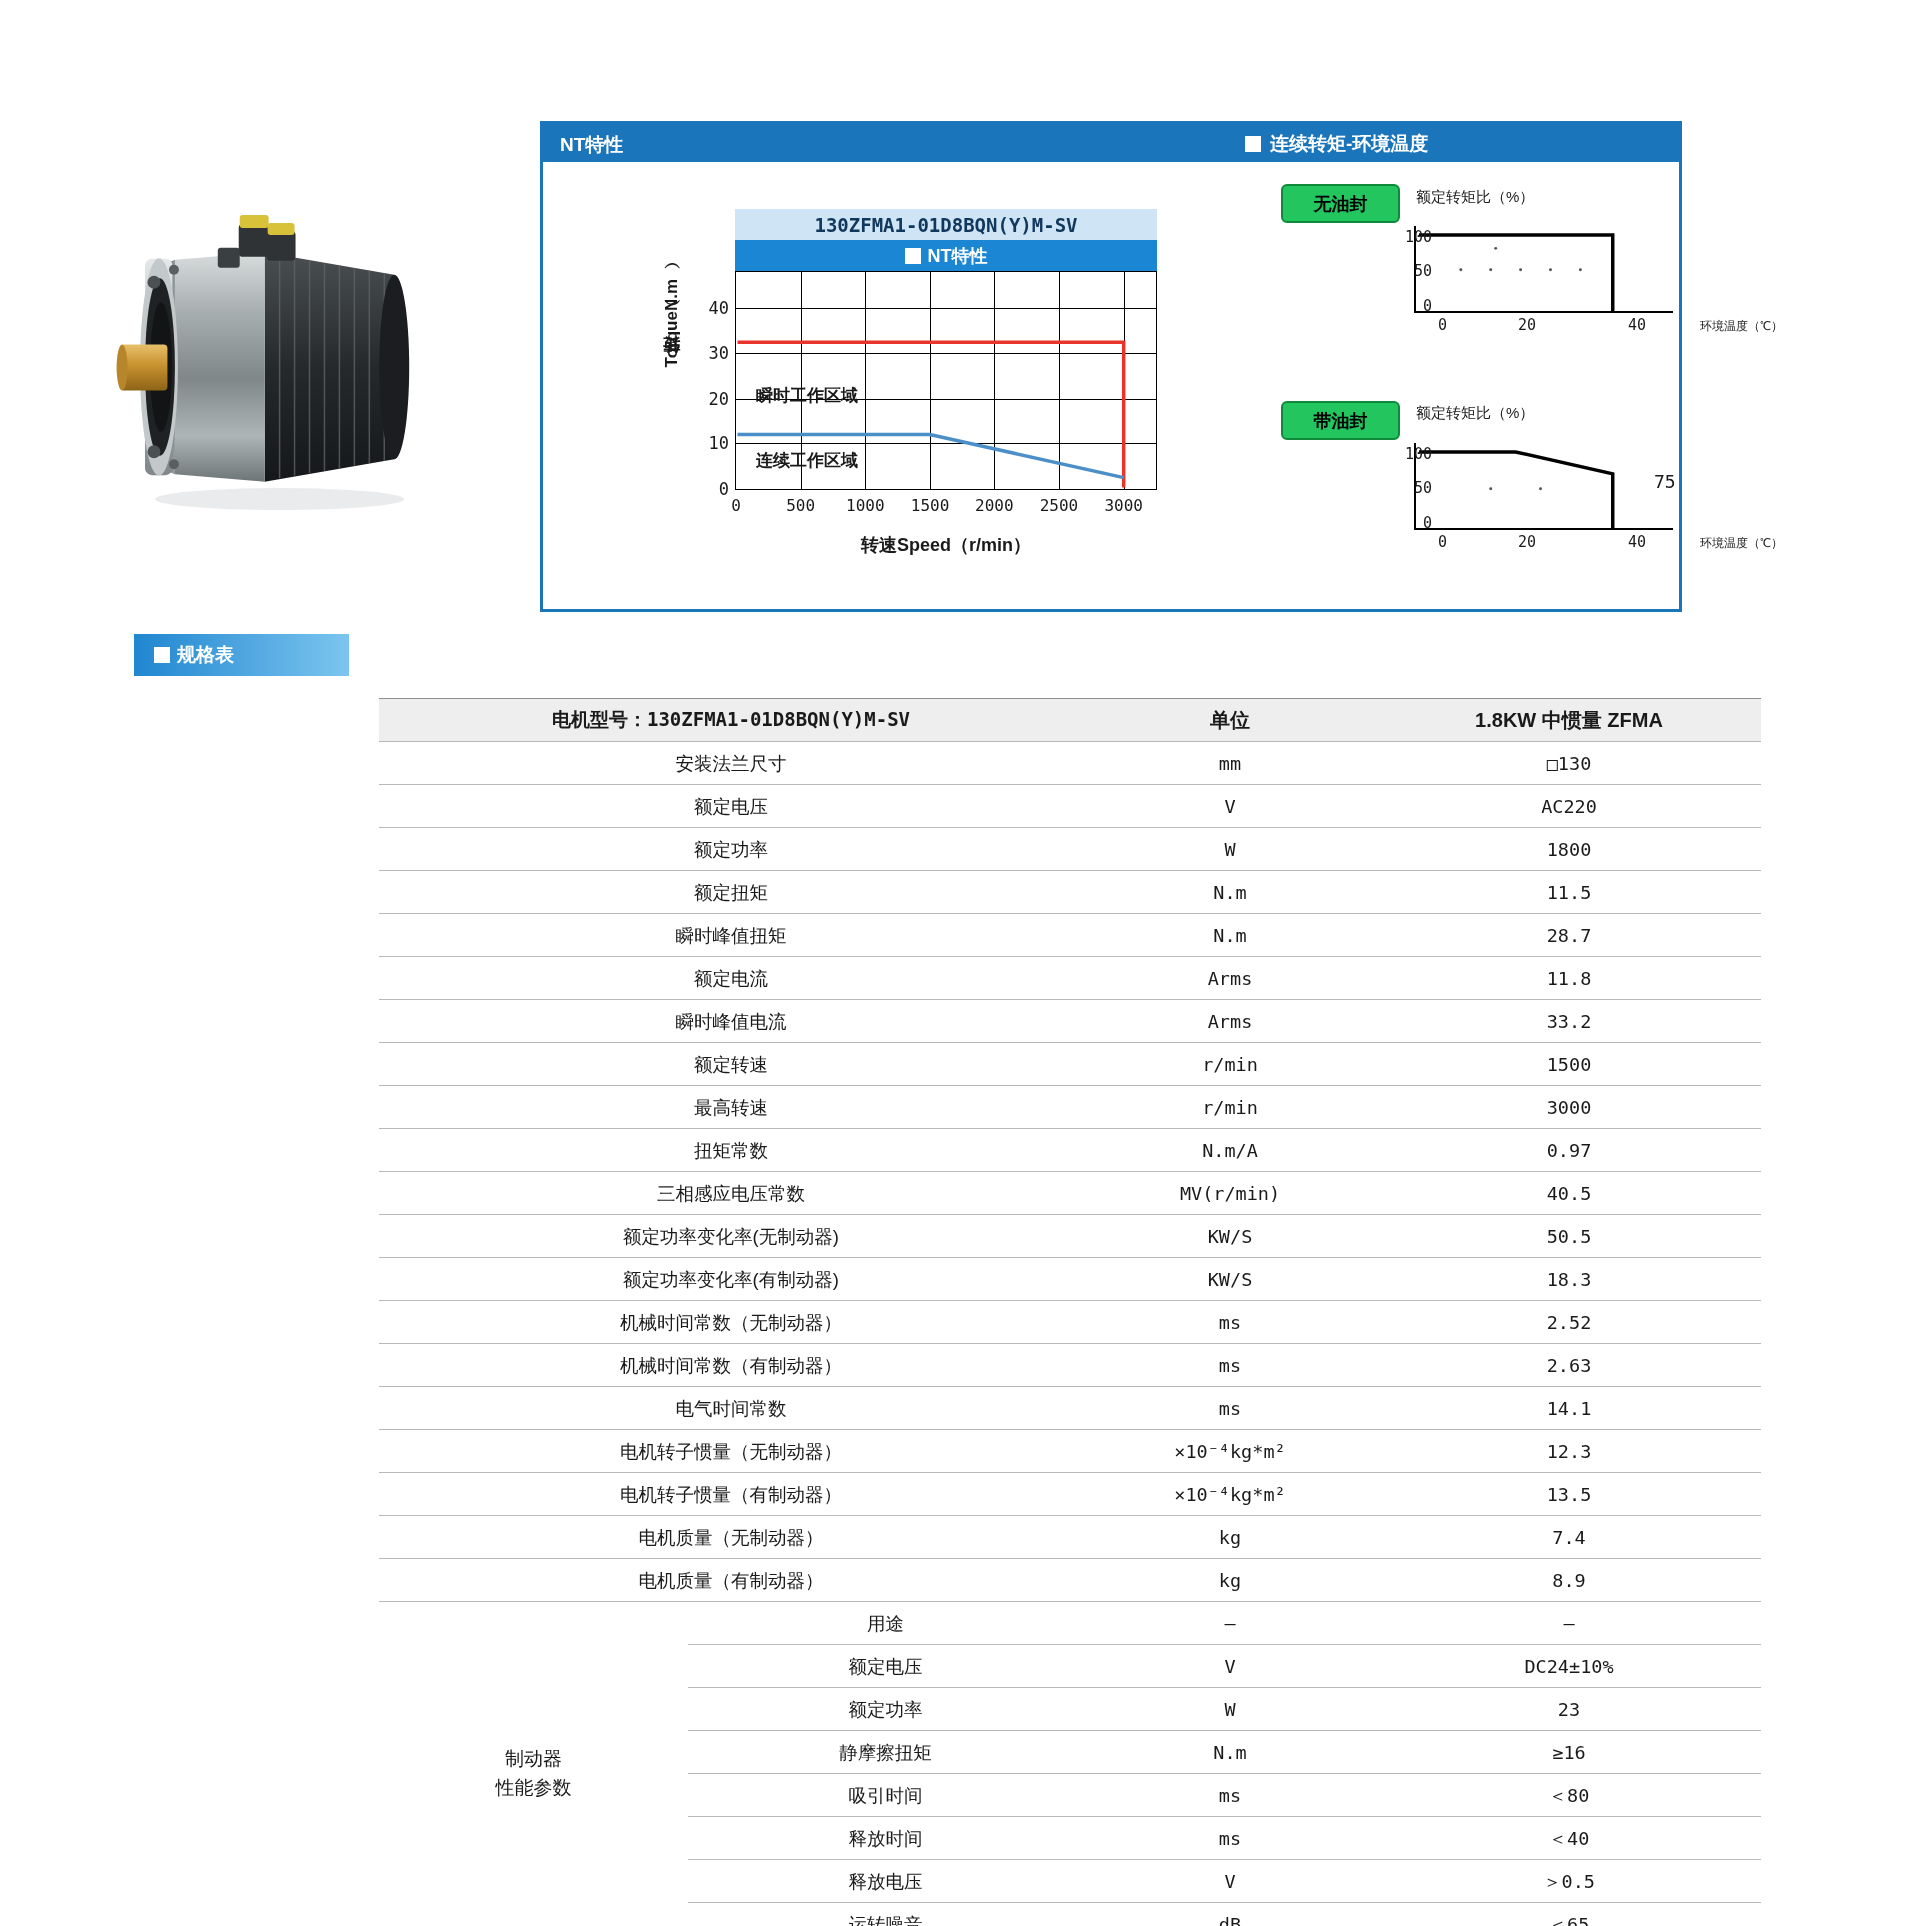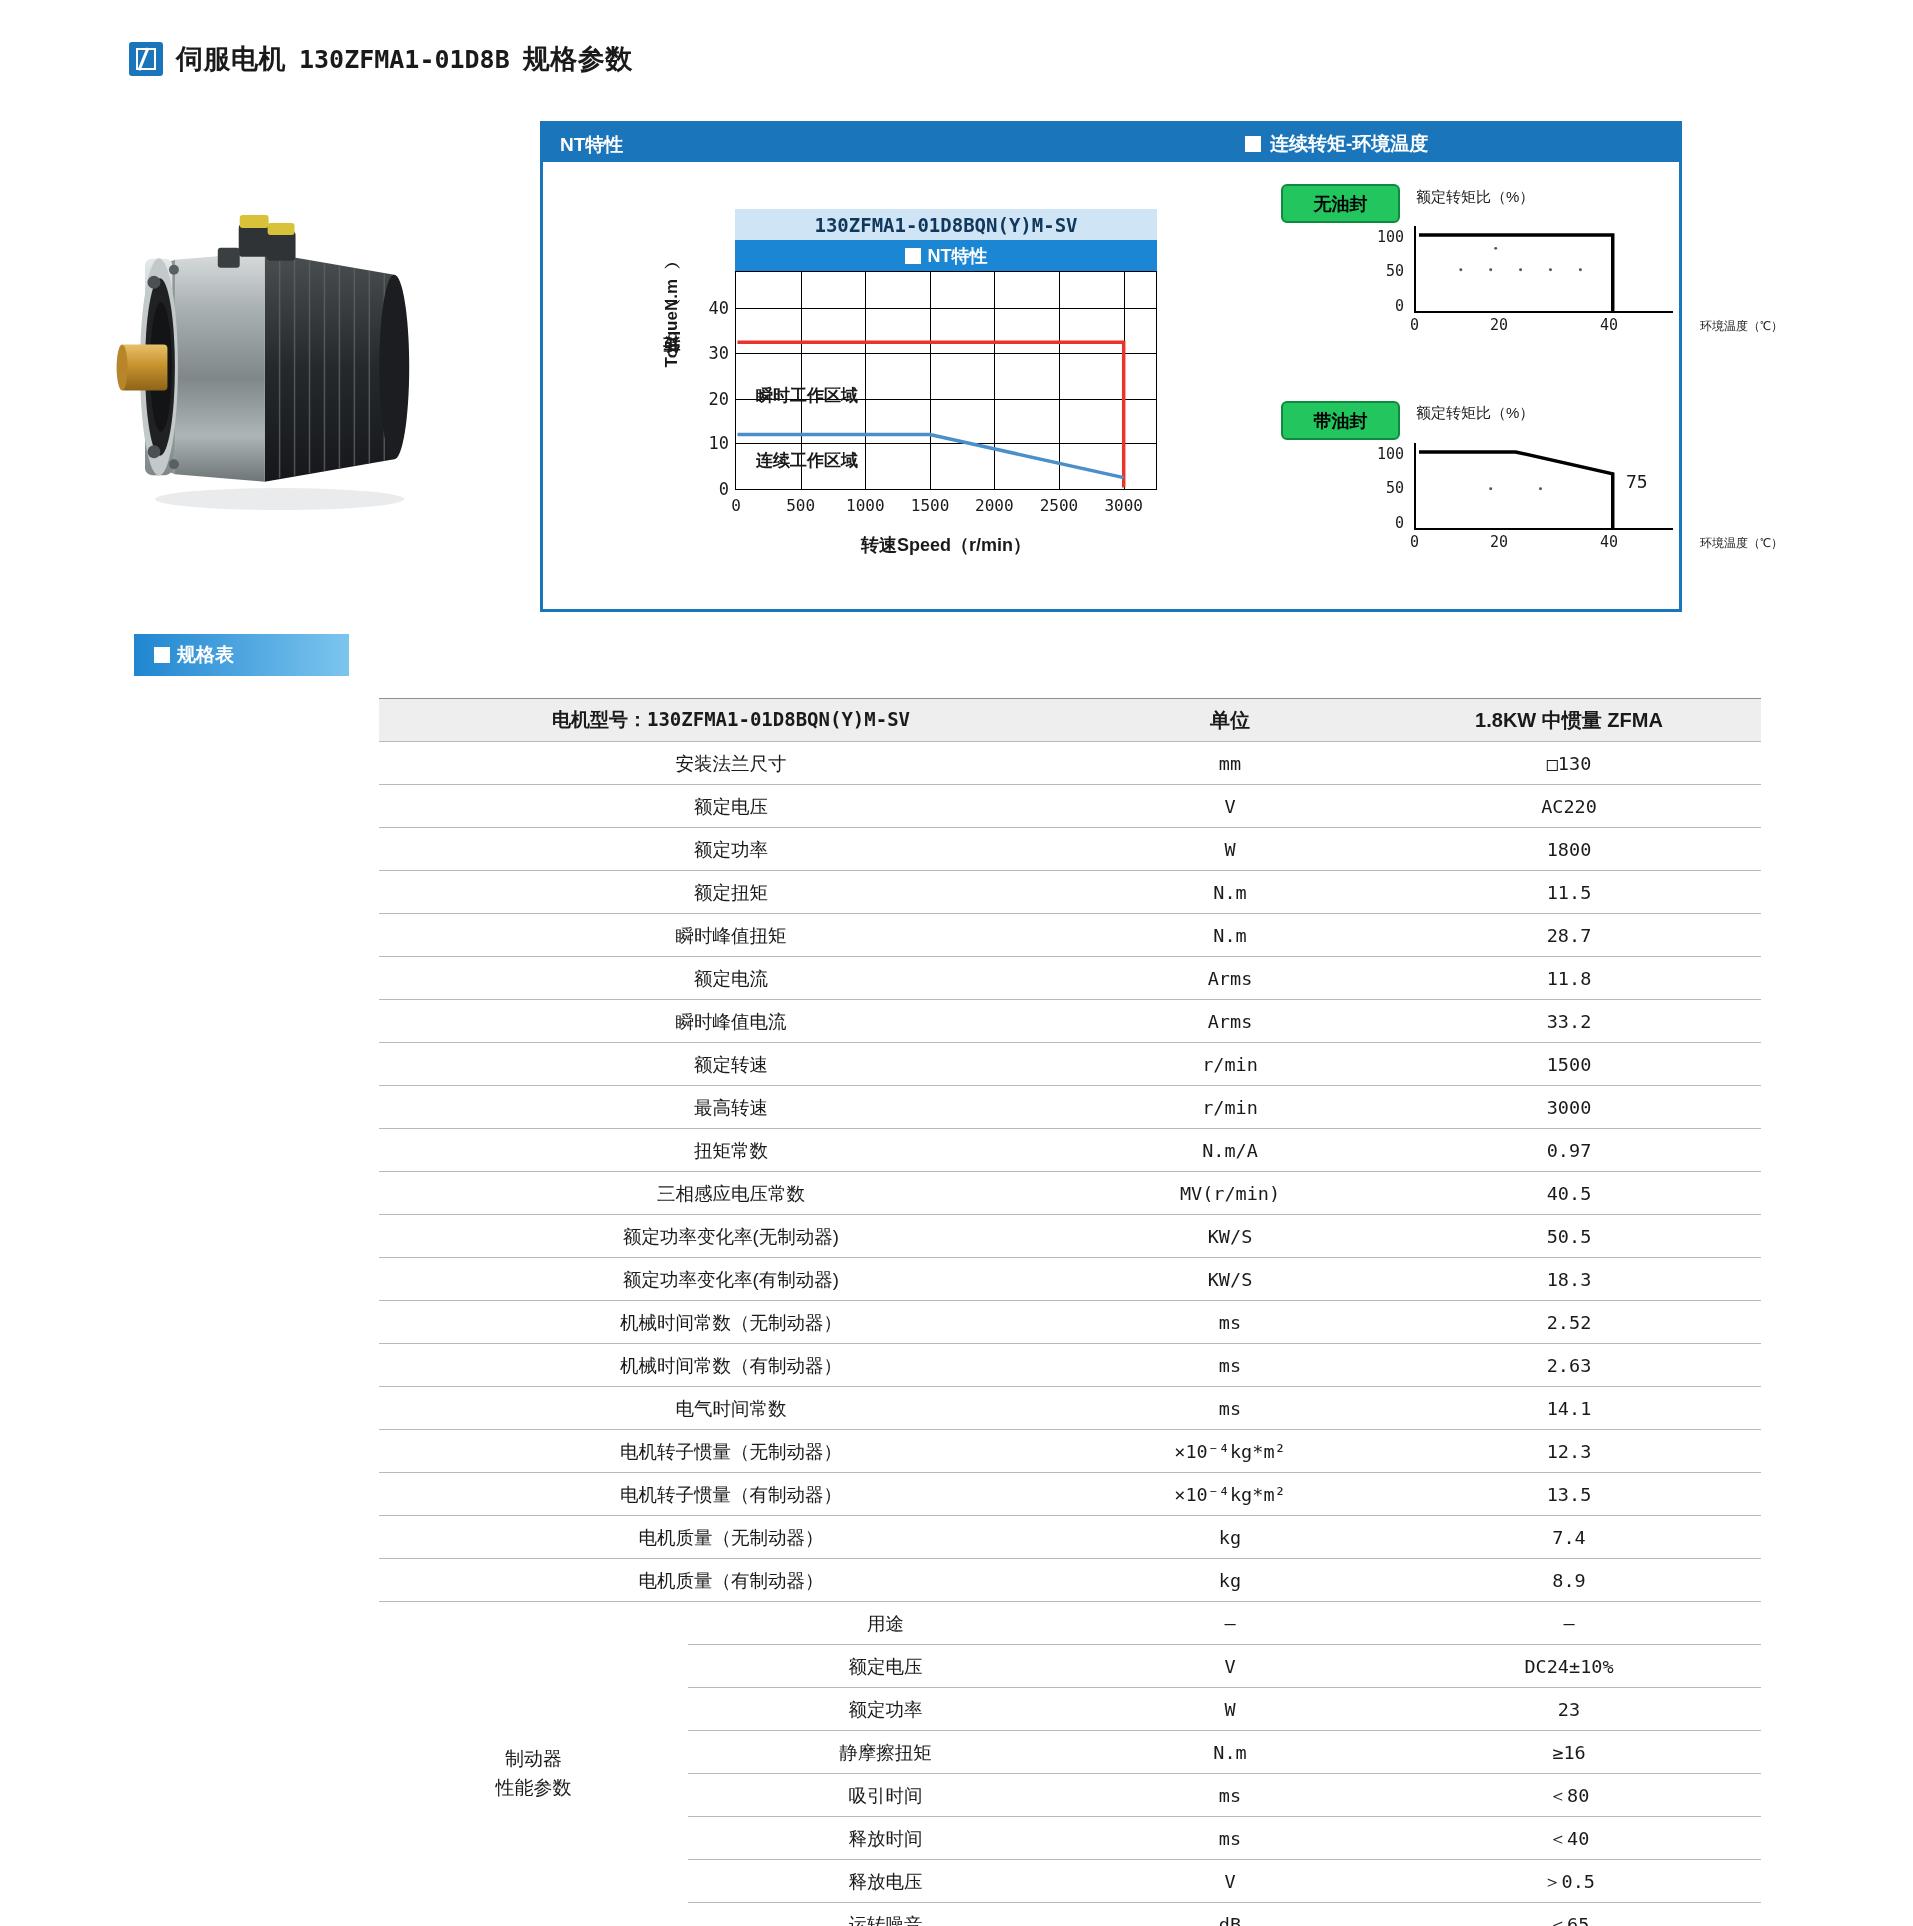--- a/index.html
+++ b/index.html
@@ -276,20 +276,21 @@
     position: absolute;
     border-left: 2px solid #000000;
     border-bottom: 2px solid #000000;
     box-sizing: border-box;
   }
   .mini-tick {
     position: absolute;
     font-size: 15px;
     font-family: "DejaVu Sans Mono", monospace;
     white-space: nowrap;
+    margin-left: 28px;
   }
   .temp-label {
     position: absolute;
     font-size: 12px;
     white-space: nowrap;
   }
 
   
   .spec-label {
     position: absolute;
@@ -342,26 +343,20 @@
     line-height: 1.5;
     text-align: center;
     border-bottom: 1px solid #b9b9b9;
   }
 </style>
 </head>
 <body>
 
 <div class="page">
 
-  <div class="header">
-    <div class="header-logo"></div>
-    <div class="header-title">伺服电机</div>
-    <div class="header-model">130ZFMA1-01D8B</div>
-    <div class="header-title">规格参数</div>
-  </div>
 
 
   <div class="motor-photo">
     <svg width="394" height="329" viewBox="0 0 790 660" xmlns="http://www.w3.org/2000/svg">
       <defs>
         <linearGradient id="bodyg" x1="0" y1="0" x2="0" y2="1">
           <linearGradient id="x"></linearGradient>
         </linearGradient>
         <linearGradient id="steel" x1="0" y1="0" x2="0" y2="1">
           <stop offset="0%" stop-color="#d8dcdd"></stop>

